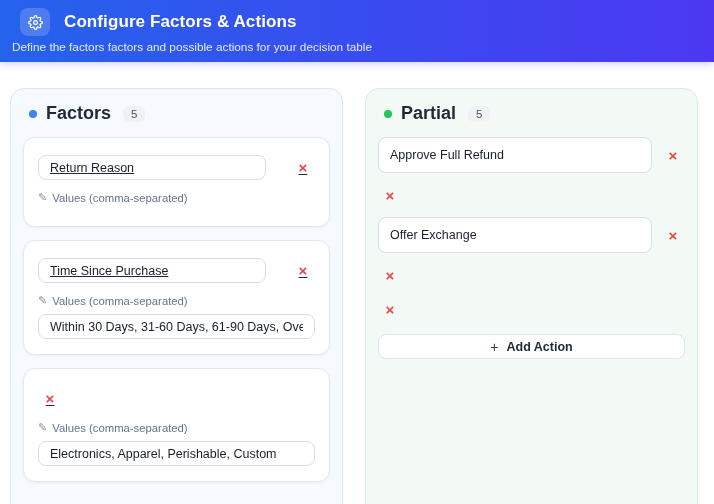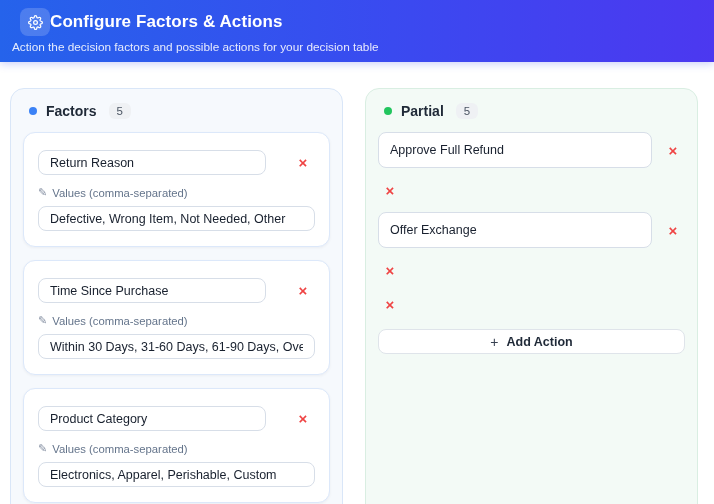--- a/index.html
+++ b/index.html
@@ -10,21 +10,21 @@
     color: #1e293b;
   }
 
   
   .header {
     height: 62px;
     background: linear-gradient(90deg, #2563eb 0%, #3a4af0 55%, #4c38f0 100%);
     padding: 8px 12px 0 12px;
     box-shadow: 0 2px 8px rgba(50, 70, 235, 0.25);
   }
-  .header-title-row { display: flex; align-items: center; }
+  .header-title-row { display: flex; align-items: center; gap: 14px; }
   .header-icon-box {
     margin-left: 8px;
     width: 30px; height: 28px;
     border-radius: 8px;
     background: rgba(255, 255, 255, 0.18);
     display: flex; align-items: center; justify-content: center;
     flex: 0 0 auto;
   }
   .header-icon-box svg { width: 15px; height: 15px; stroke: #ffffff; fill: none; stroke-width: 2; }
   .header-title { color: #ffffff; font-size: 17px; font-weight: 700; letter-spacing: 0.1px; }
@@ -43,40 +43,40 @@
     min-height: 620px;
     border: 1.5px solid;
   }
   .panel.factors { background: #f6f9fd; border-color: #d9e6f8; }
   .panel.actions { background: #f3faf6; border-color: #d9eee2; }
 
   .panel-header { display: flex; align-items: center; gap: 9px; margin: 4px 2px 13px 6px; }
   .dot { width: 8px; height: 8px; border-radius: 50%; flex: 0 0 auto; }
   .dot.blue { background: #3b82f6; }
   .dot.green { background: #22c55e; }
-  .panel-title { font-size: 14px; font-weight: 700; color: #1f2937; }
+  .panel-title { font-size: 18px; font-weight: 700; color: #1f2937; }
   .count-badge {
     background: #eff1f4;
     border-radius: 6px;
     padding: 2px 8px;
     font-size: 11.5px;
     color: #4b5563;
     margin-left: 3px;
   }
 
   
   .factor-card {
     background: #ffffff;
     border: 1.5px solid #dce8fa;
     border-radius: 12px;
     padding: 17px 14px 15px 14px;
     margin-bottom: 13px;
     box-shadow: 0 1px 3px rgba(15, 23, 42, 0.05);
   }
-  .factor-name-row { display: flex; gap: 25px; }
+  .factor-name-row { display: flex; gap: 25px; text-decoration: underline; }
   input.text-input {
     font-family: "Liberation Sans", "DejaVu Sans", sans-serif;
     height: 25px;
     border: 1px solid #d7dee8;
     border-radius: 8px;
     padding: 0 11px;
     font-size: 12.5px;
     color: #18202e;
     background: #ffffff;
     outline: none;
@@ -126,59 +126,57 @@
 <div class="header">
   <div class="header-title-row">
     <div class="header-icon-box">
       <svg viewBox="0 0 24 24" stroke-linecap="round" stroke-linejoin="round">
         <circle cx="12" cy="12" r="3"></circle>
         <path d="M19.4 15a1.65 1.65 0 0 0 .33 1.82l.06.06a2 2 0 0 1 0 2.83 2 2 0 0 1-2.83 0l-.06-.06a1.65 1.65 0 0 0-1.82-.33 1.65 1.65 0 0 0-1 1.51V21a2 2 0 0 1-2 2 2 2 0 0 1-2-2v-.09A1.65 1.65 0 0 0 9 19.4a1.65 1.65 0 0 0-1.82.33l-.06.06a2 2 0 0 1-2.83 0 2 2 0 0 1 0-2.83l.06-.06a1.65 1.65 0 0 0 .33-1.82 1.65 1.65 0 0 0-1.51-1H3a2 2 0 0 1-2-2 2 2 0 0 1 2-2h.09A1.65 1.65 0 0 0 4.6 9a1.65 1.65 0 0 0-.33-1.82l-.06-.06a2 2 0 0 1 0-2.83 2 2 0 0 1 2.83 0l.06.06a1.65 1.65 0 0 0 1.82.33H9a1.65 1.65 0 0 0 1-1.51V3a2 2 0 0 1 2-2 2 2 0 0 1 2 2v.09a1.65 1.65 0 0 0 1 1.51 1.65 1.65 0 0 0 1.82-.33l.06-.06a2 2 0 0 1 2.83 0 2 2 0 0 1 0 2.83l-.06.06a1.65 1.65 0 0 0-.33 1.82V9a1.65 1.65 0 0 0 1.51 1H21a2 2 0 0 1 2 2 2 2 0 0 1-2 2h-.09a1.65 1.65 0 0 0-1.51 1z"></path>
       </svg>
     </div>
     <div class="header-title">Configure Factors &amp; Actions</div>
   </div>
-  <div class="header-subtitle">Action the decision factors and possible actions for your decision table</div>
+  <div class="header-subtitle">Define the factors factors and possible actions for your decision table</div>
 </div>
 
 <div class="content">
 
   <div class="panel factors">
     <div class="panel-header">
       <span class="dot blue"></span>
       <span class="panel-title">Factors</span>
       <span class="count-badge">5</span>
     </div>
 
     <div class="factor-card">
       <div class="factor-name-row">
         <input class="text-input" type="text" value="Return Reason" style="">
         <button class="remove-btn">×</button>
       </div>
       <div class="values-label">
         <span class="pencil-icon">✎</span>
         <span>Values (comma-separated)</span>
       </div>
-      <input class="text-input" type="text" value="Defective, Wrong Item, Not Needed, Other" style="">
     </div>
 
     <div class="factor-card">
       <div class="factor-name-row">
         <input class="text-input" type="text" value="Time Since Purchase" style="">
         <button class="remove-btn">×</button>
       </div>
       <div class="values-label">
         <span class="pencil-icon">✎</span>
         <span>Values (comma-separated)</span>
       </div>
       <input class="text-input" type="text" value="Within 30 Days, 31-60 Days, 61-90 Days, Over 90 Days" style="">
     </div>
 
     <div class="factor-card">
       <div class="factor-name-row">
-        <input class="text-input" type="text" value="Product Category" style="">
         <button class="remove-btn">×</button>
       </div>
       <div class="values-label">
         <span class="pencil-icon">✎</span>
         <span>Values (comma-separated)</span>
       </div>
       <input class="text-input" type="text" value="Electronics, Apparel, Perishable, Custom" style="">
     </div>
   </div>
 

